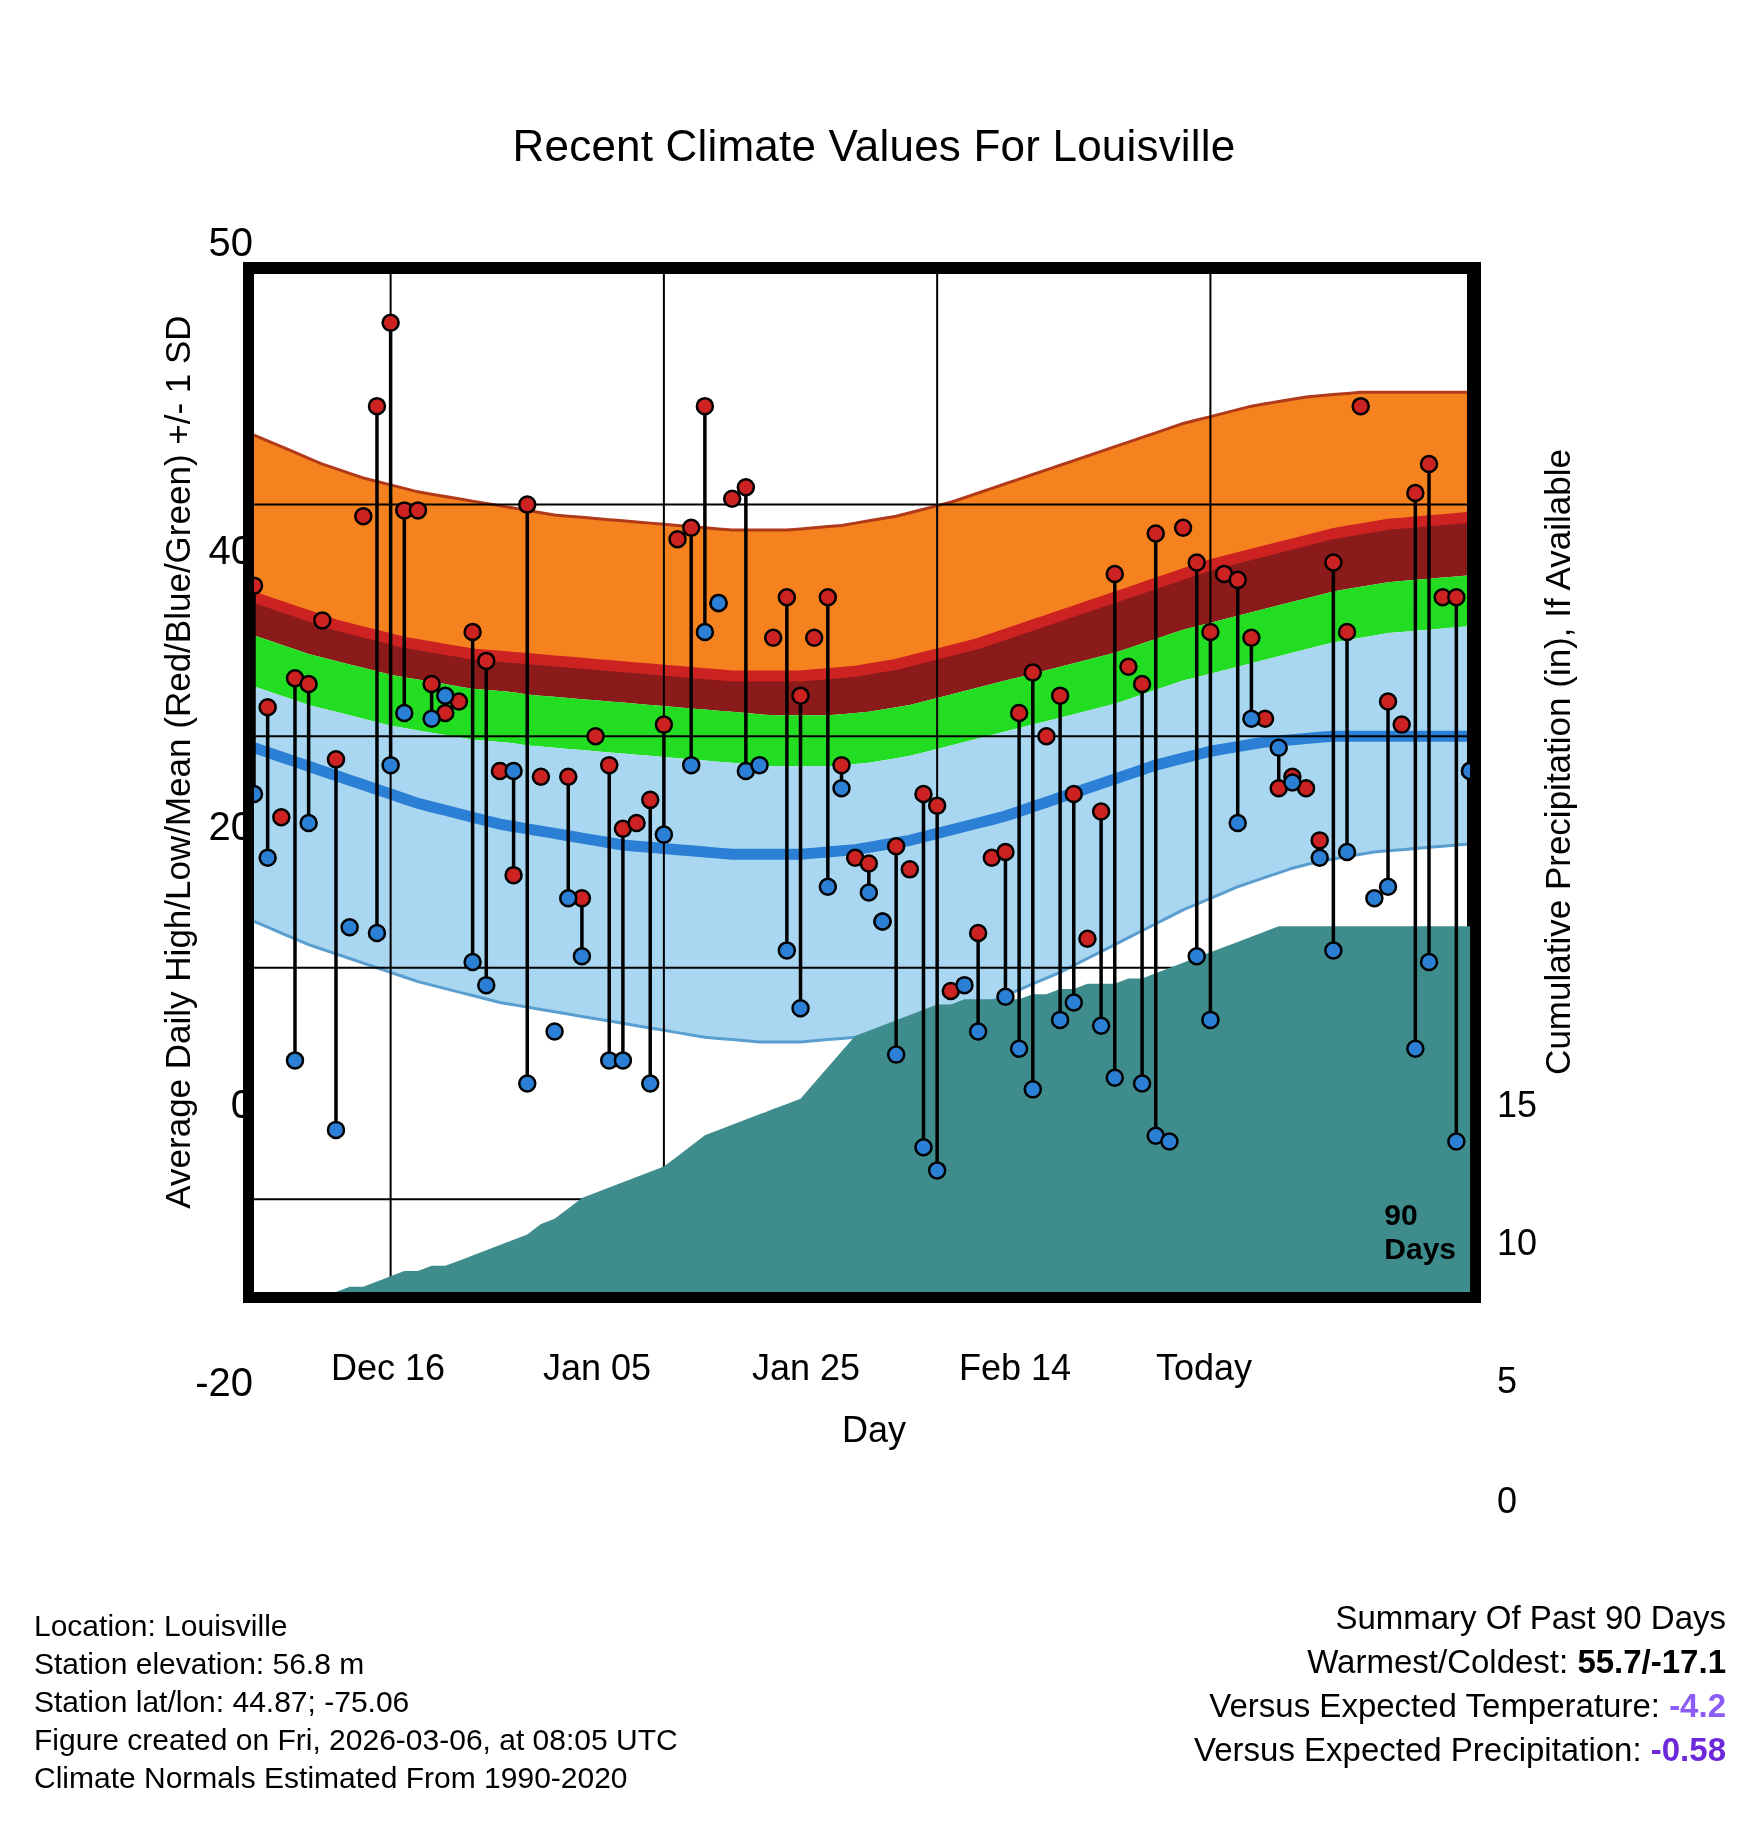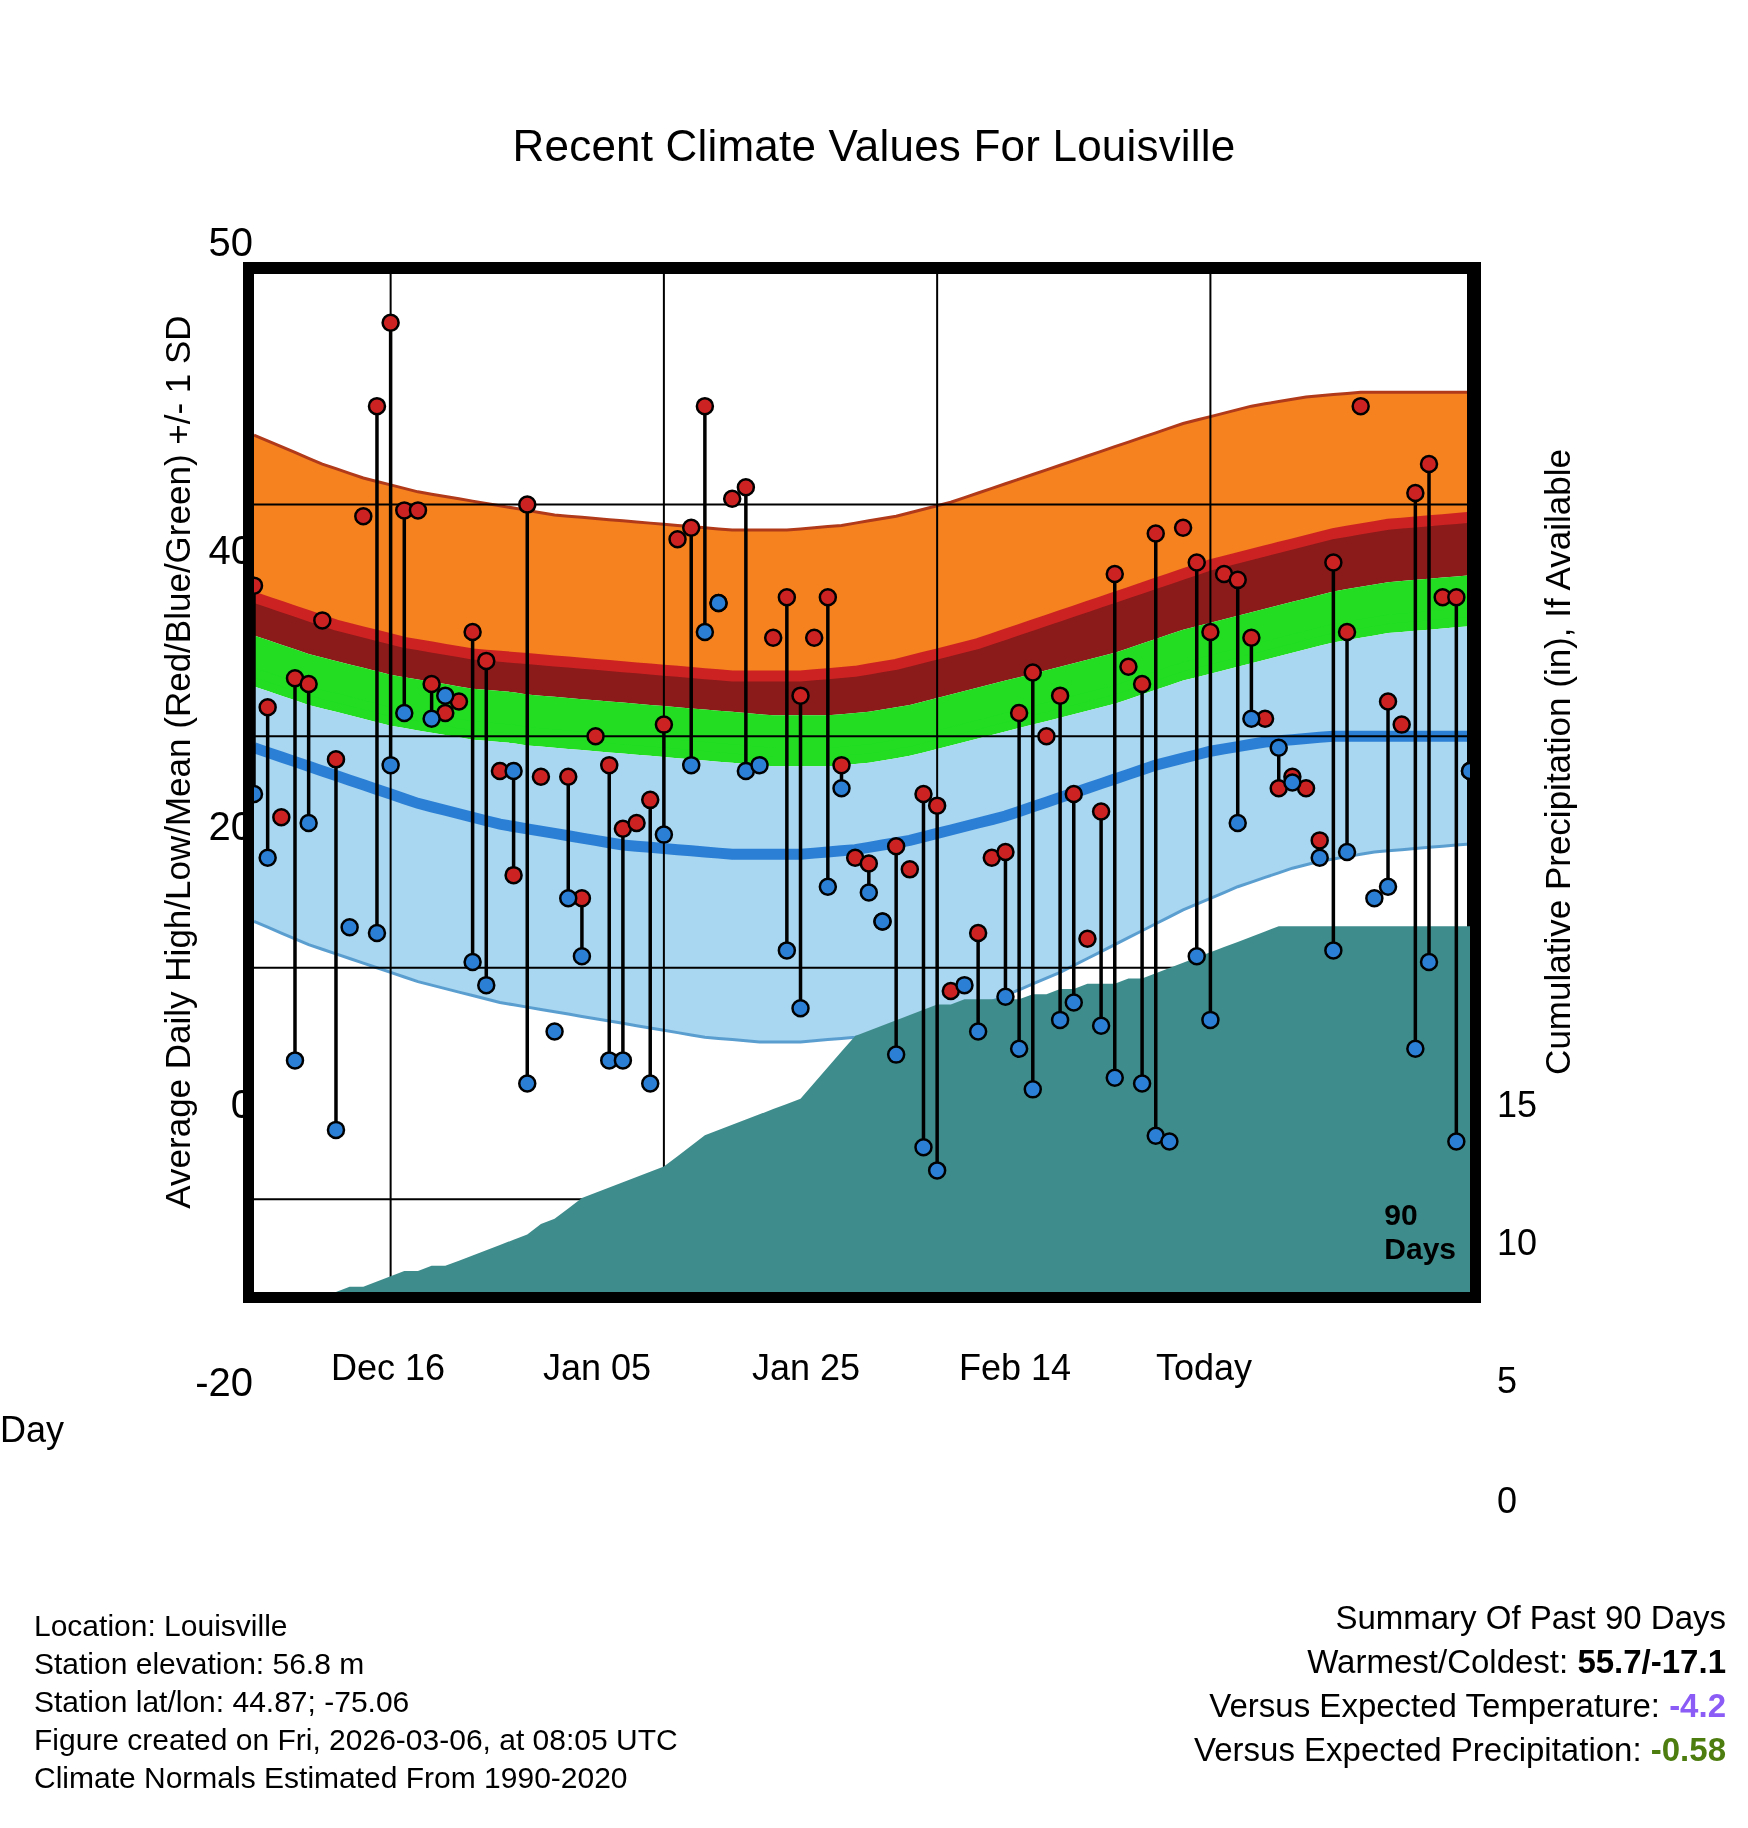--- a/index.html
+++ b/index.html
@@ -9,27 +9,27 @@
   
   #plot{position:absolute;left:243px;top:238px;width:1238px;height:1041px;box-sizing:border-box;border:11px solid #000;background:#fff;overflow:hidden;margin-top:24px;}
   #plot-inner{position:absolute;left:0;top:0;right:0;bottom:0;}
   svg.layer{position:absolute;left:0;top:0;width:100%;height:100%;}
   
   #ylabel-left{position:absolute;left:-272px;top:742px;width:900px;transform:rotate(-90deg);transform-origin:center center;text-align:center;font-size:35px;}
   #ylabel-right{position:absolute;left:1108px;top:742px;width:900px;transform:rotate(-90deg);transform-origin:center center;text-align:center;font-size:35px;}
   .ytick{position:absolute;right:1495px;font-size:40px;text-align:right;white-space:nowrap;}
   .ytick-r{position:absolute;left:1497px;font-size:36px;text-align:left;white-space:nowrap;}
   .xtick{position:absolute;font-size:36px;text-align:center;white-space:nowrap;}
-  #xlabel{position:absolute;left:0;top:1409px;width:1748px;font-size:36px;}
+  #xlabel{position:absolute;left:0;top:1409px;width:1748px;text-align:center;font-size:36px;}
   #footer-left{position:absolute;left:34px;top:1607px;font-size:30px;line-height:38px;}
   #footer-right{position:absolute;right:22px;top:1596px;text-align:right;font-size:33px;line-height:44px;}
   .fr-row{white-space:nowrap;}
   .fr-val{font-weight:bold;}
   .blue{color:#8b5cf6;}
-  .brown{color:#4d7c0f;}
+  .brown{color:#6d28d9;}
   #days-label{position:absolute;right:14px;bottom:26px;font-size:30px;font-weight:bold;line-height:34px;text-align:left;}
 </style>
 </head>
 <body>
 
 <div id="chart-root">
 
   <div id="title">Recent Climate Values For Louisville</div>
 
   <div id="ylabel-left">Average Daily High/Low/Mean (Red/Blue/Green) +/- 1 SD</div>

